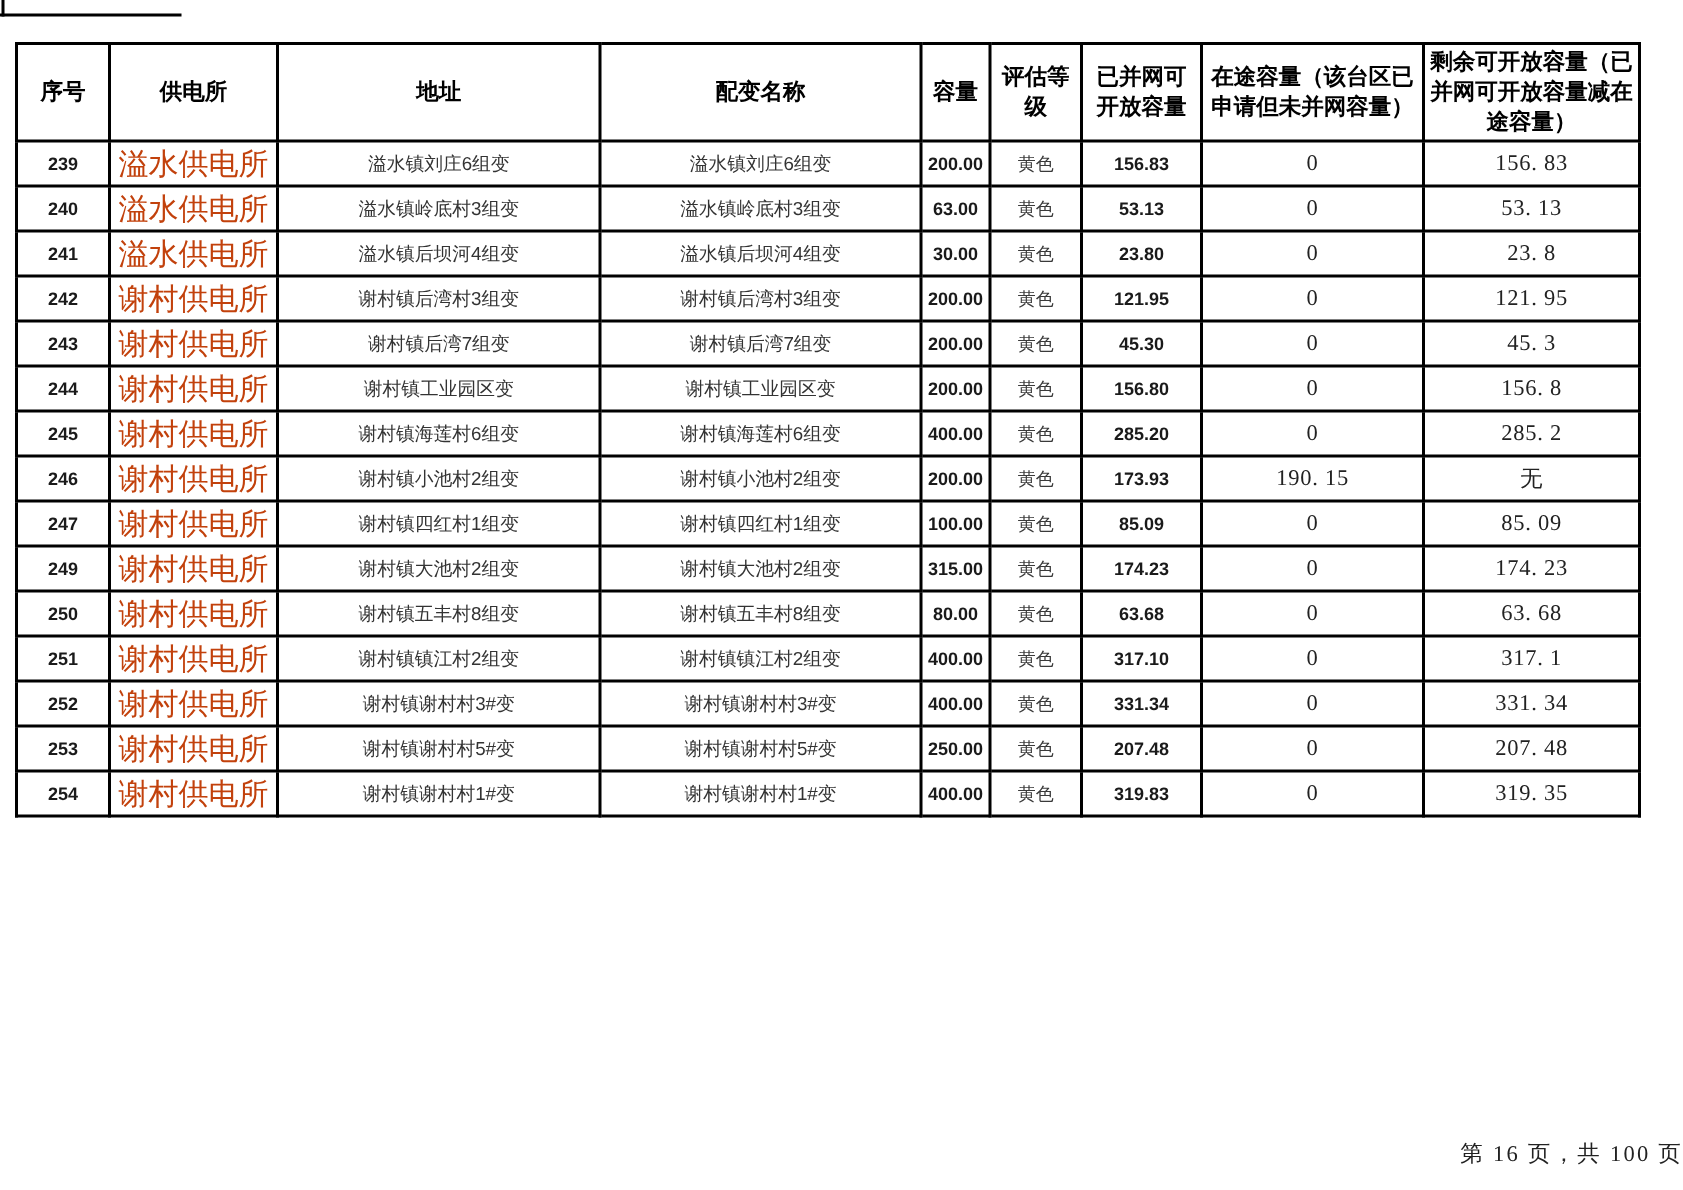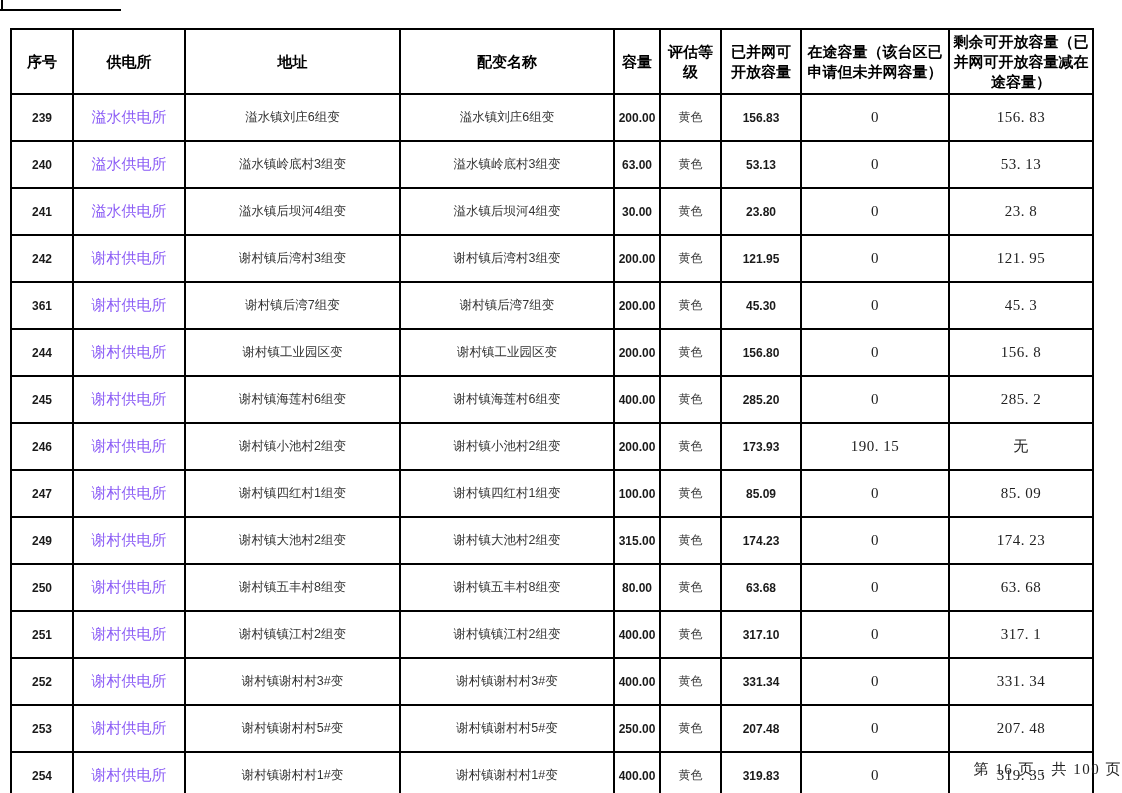--- a/index.html
+++ b/index.html
@@ -14,30 +14,30 @@
     position: absolute; left: 10px; top: 28px;
     border-collapse: collapse; table-layout: fixed;
     width: 1082px;
   }
   table.main th, table.main td {
     border: 2px solid #000;
     text-align: center; vertical-align: middle;
     overflow: hidden;
   }
   table.main thead tr { height: 60px; }
-  table.main tbody tr { height: 47px; }
+  table.main tbody tr { height: 30px; }
 
   th.hdr {
     font-weight: bold; font-size: 15px; line-height: 1.32;
     padding: 2px 2px; word-break: break-all; color: #000;
     font-family: "Liberation Sans", sans-serif;
   }
 
   td.c-idx   { font-size: 12px; font-weight: 700; color: #1a1a1a; }
-  td.c-station { font-size: 15px; color: #8b5cf6; white-space: nowrap; }
+  td.c-station { font-size: 20px; color: #c2410c; white-space: nowrap; }
   td.c-addr  { font-size: 12.5px; color: #333333; white-space: nowrap; }
   td.c-num   { font-size: 12px; font-weight: 700; color: #1a1a1a; white-space: nowrap; }
   td.c-grade { font-size: 12px; color: #3a3a3a; font-family: Liberation Mono, monospace; }
   td.c-serif {
     font-size: 15px; color: #222222; white-space: nowrap;
     font-family: "Liberation Serif", "DejaVu Serif", serif;
     letter-spacing: 0.5px;
   }
 
   .footer {
@@ -117,21 +117,21 @@
         <td class="c-station">谢村供电所</td>
         <td class="c-addr">谢村镇后湾村3组变</td>
         <td class="c-addr">谢村镇后湾村3组变</td>
         <td class="c-num">200.00</td>
         <td class="c-grade">黄色</td>
         <td class="c-num">121.95</td>
         <td class="c-serif">0</td>
         <td class="c-serif">121. 95</td>
       </tr>
       <tr>
-        <td class="c-idx">361</td>
+        <td class="c-idx">243</td>
         <td class="c-station">谢村供电所</td>
         <td class="c-addr">谢村镇后湾7组变</td>
         <td class="c-addr">谢村镇后湾7组变</td>
         <td class="c-num">200.00</td>
         <td class="c-grade">黄色</td>
         <td class="c-num">45.30</td>
         <td class="c-serif">0</td>
         <td class="c-serif">45. 3</td>
       </tr>
       <tr>

